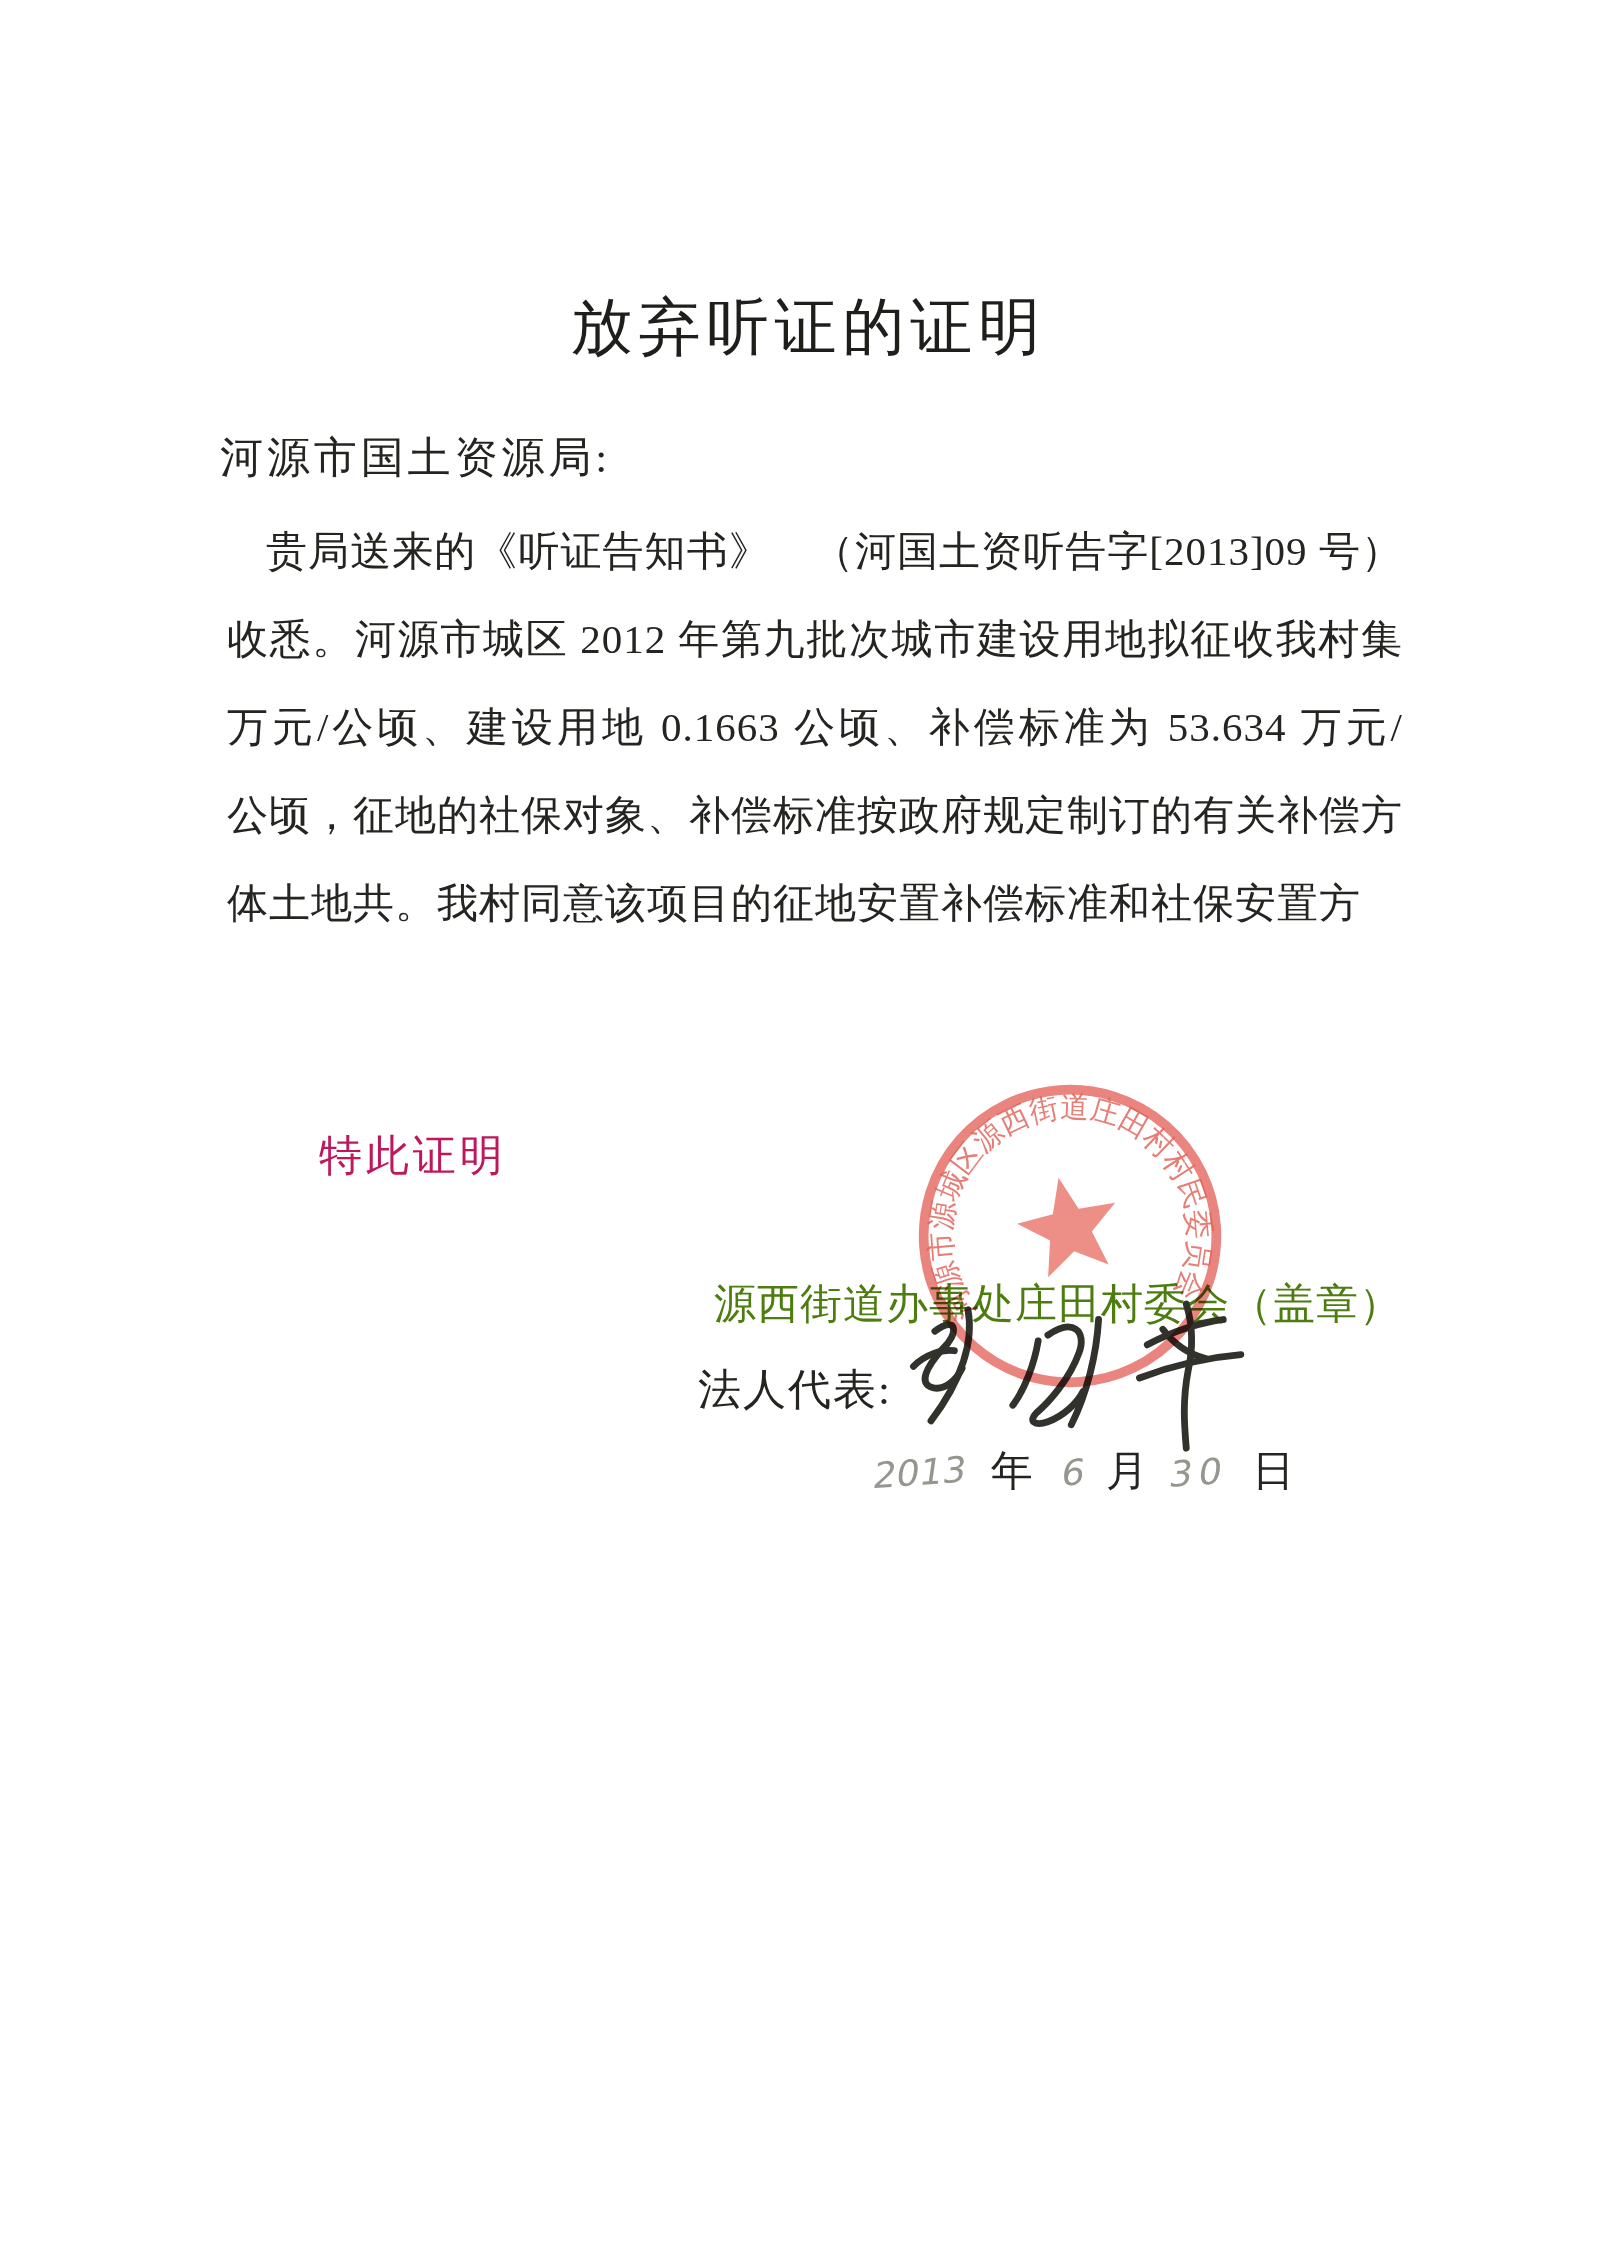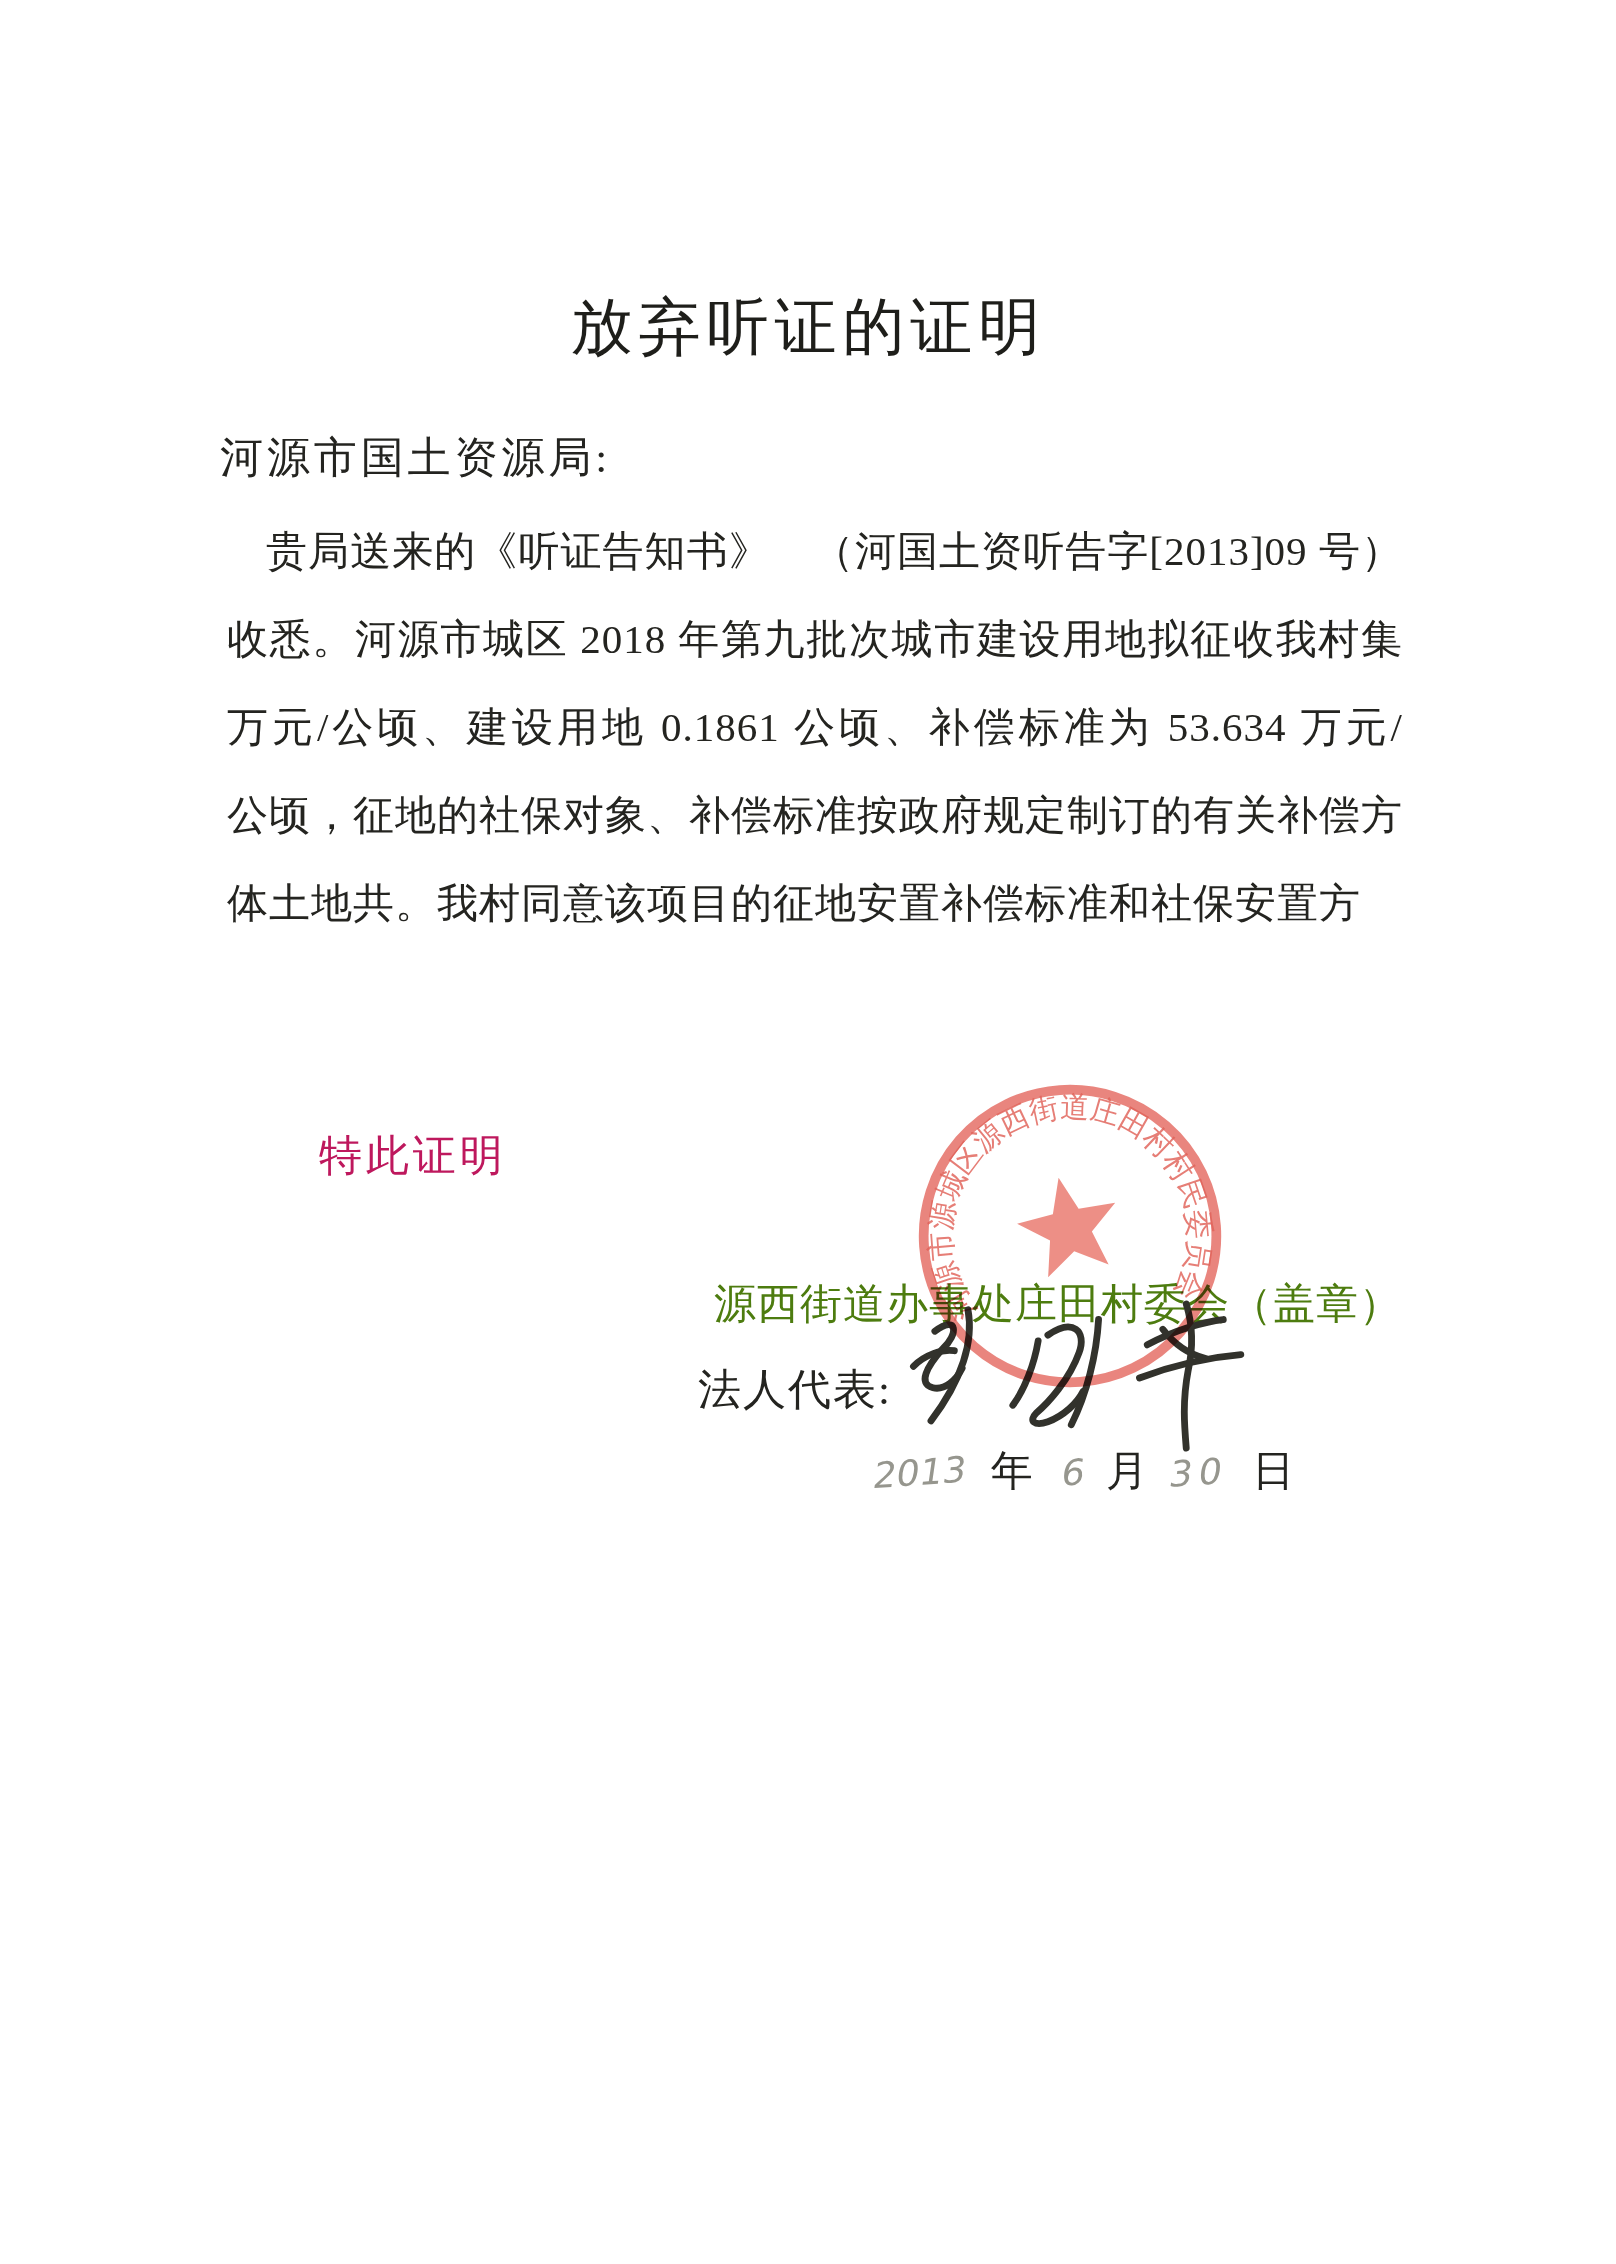--- a/index.html
+++ b/index.html
@@ -103,22 +103,22 @@
 <body>
 
 <div class="page">
 
   <div class="doc-title">放弃听证的证明</div>
 
   <div class="salutation">河源市国土资源局:</div>
 
   <div class="body-paragraph" id="body-paragraph">
       <div class="body-line">贵局送来的《听证告知书》　（河国土资听告字[2013]09 号）</div>
-      <div class="body-line">收悉。河源市城区 2018 年第九批次城市建设用地拟征收我村集</div>
-      <div class="body-line">万元/公顷、建设用地 0.1861 公顷、补偿标准为 53.634 万元/</div>
+      <div class="body-line">收悉。河源市城区 2012 年第九批次城市建设用地拟征收我村集</div>
+      <div class="body-line">万元/公顷、建设用地 0.1663 公顷、补偿标准为 53.634 万元/</div>
       <div class="body-line">公顷，征地的社保对象、补偿标准按政府规定制订的有关补偿方</div>
       <div class="body-line">体土地共。我村同意该项目的征地安置补偿标准和社保安置方</div>
     </div>
 
   <div class="closing">特此证明</div>
 
   <div class="org-line">源西街道办事处庄田村委会（盖章）</div>
 
   <div class="legal-rep">法人代表:</div>
 

